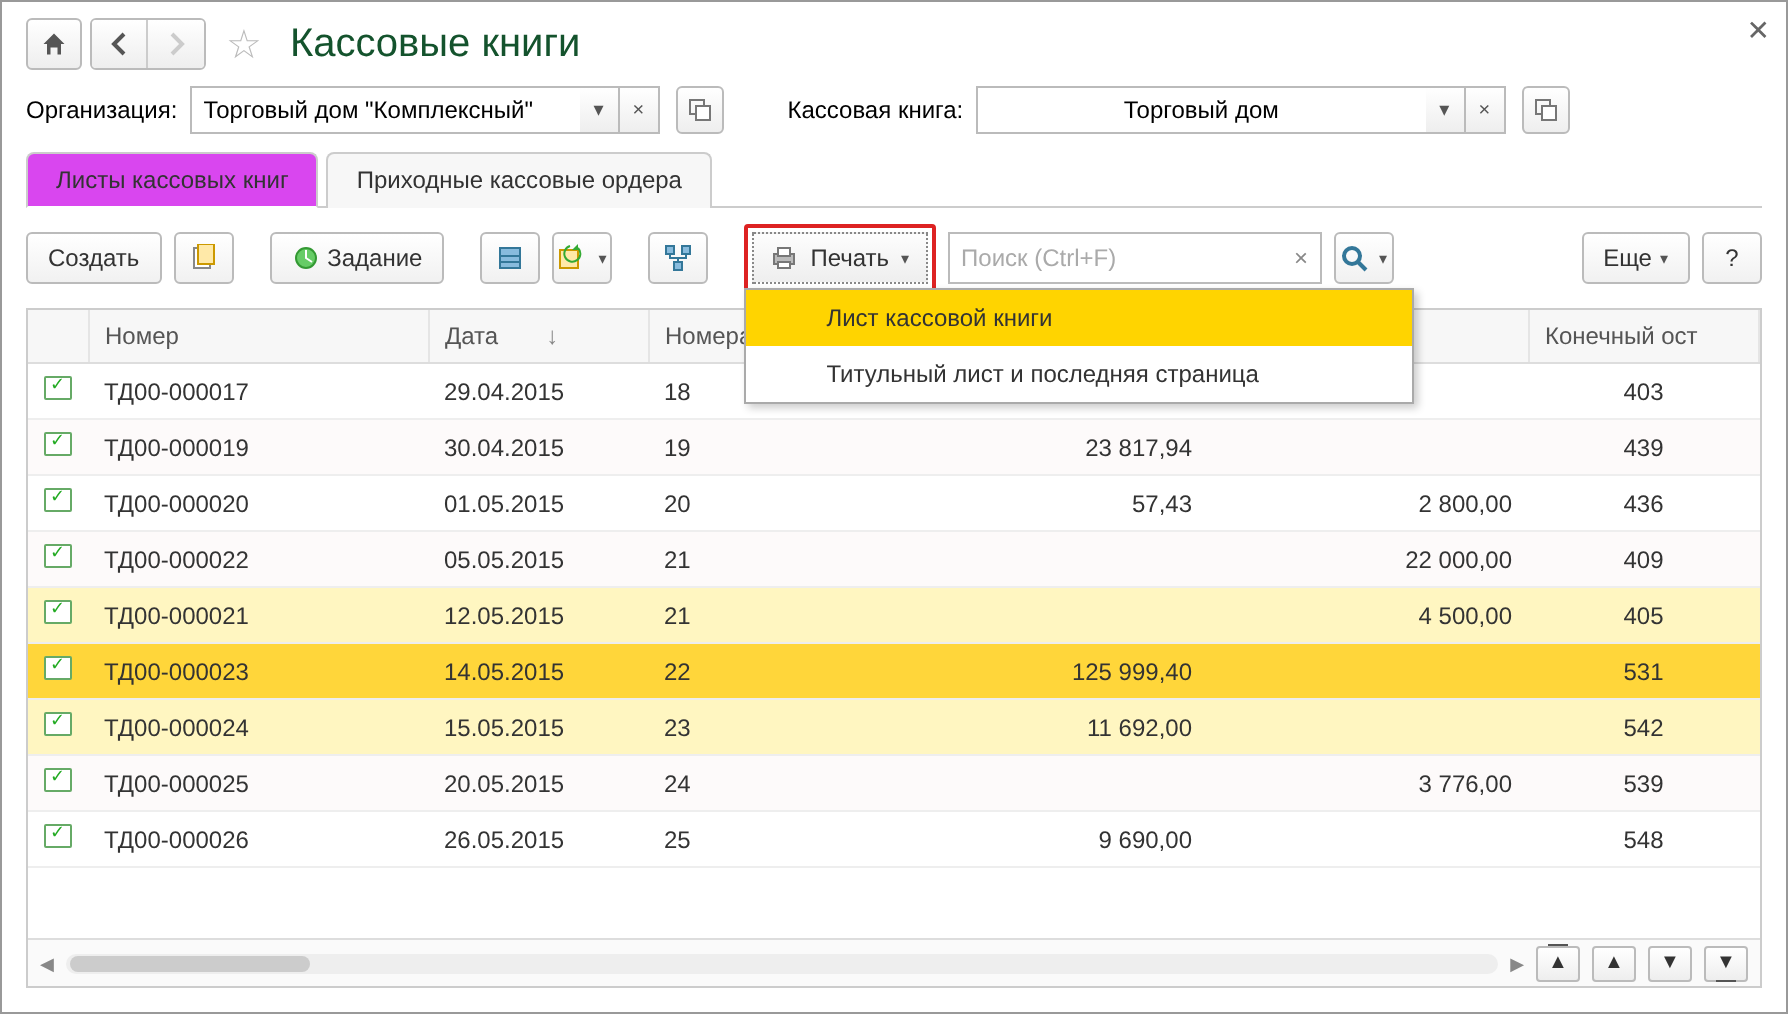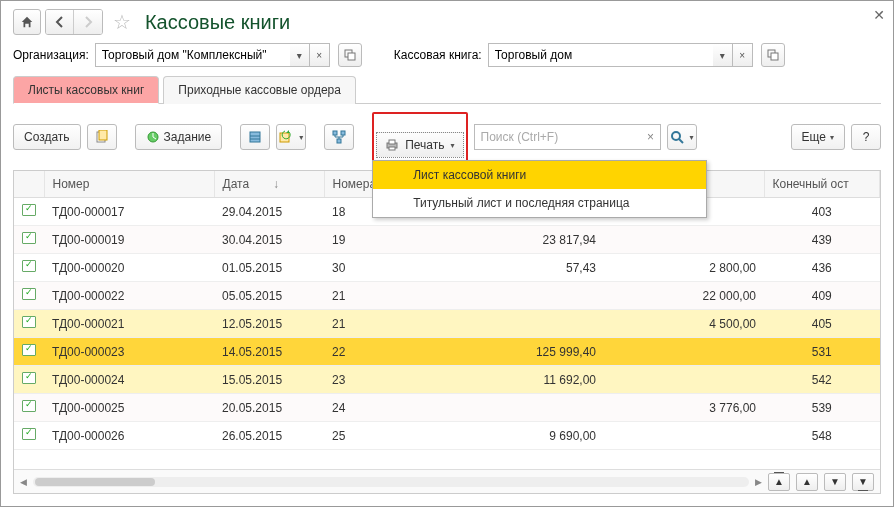--- a/index.html
+++ b/index.html
@@ -122,21 +122,21 @@
     border: 1px solid #ccc;
     border-bottom: none;
     border-radius: 4px 4px 0 0;
     background: #f7f7f7;
     cursor: pointer;
     margin-right: 4px;
     position: relative;
     top: 1px;
   }
   .tab.active {
-    background: #fca5a5;
+    background: #d946ef;
     border-bottom: 1px solid #fff;
   }
   .toolbar {
     display: flex;
     align-items: center;
     gap: 6px;
     padding: 8px 0;
     position: relative;
   }
   .tbtn {
@@ -159,21 +159,20 @@
   }
   .print-btn {
     height: 26px;
     border: 1px dotted #888;
     background: linear-gradient(#fdfdfd,#eee);
     display: inline-flex;
     align-items: center;
     padding: 0 8px;
     gap: 6px;
     cursor: pointer;
-    margin-top: 16px;
   }
   .dropdown {
     position: absolute;
     top: 100%;
     left: -2px;
     width: 335px;
     background: #fff;
     border: 1px solid #aaa;
     box-shadow: 2px 2px 4px rgba(0,0,0,0.2);
     z-index: 10;
@@ -332,21 +331,21 @@
     </div>
     <div class="ext-btn">
       <svg width="12" height="12" viewBox="0 0 12 12">
           <rect x="1" y="1" width="7" height="7" fill="none" stroke="#777"></rect>
           <rect x="4" y="4" width="7" height="7" fill="#fff" stroke="#777"></rect>
         </svg>
     </div>
     <div style="width:20px"></div>
     <label>Кассовая книга:</label>
     <div class="combo">
-      <input type="text" style="width: 225px;" value="Торговый дом">
+      <input type="text" style="width: 225px; text-align: center;" value="Торговый дом">
       <span class="cbtn">▾</span>
       <span class="cbtn">×</span>
     </div>
     <div class="ext-btn">
       <svg width="12" height="12" viewBox="0 0 12 12">
           <rect x="1" y="1" width="7" height="7" fill="none" stroke="#777"></rect>
           <rect x="4" y="4" width="7" height="7" fill="#fff" stroke="#777"></rect>
         </svg>
     </div>
   </div>
@@ -477,21 +476,21 @@
             <td class="col-date">30.04.2015</td>
             <td class="col-sheet">19</td>
             <td class="col-sum1">23 817,94</td>
             <td class="col-sum2"></td>
             <td class="col-end">439</td>
           </tr>
           <tr>
             <td class="col-icon"><span class="doc-icon"></span></td>
             <td class="col-num">ТД00-000020</td>
             <td class="col-date">01.05.2015</td>
-            <td class="col-sheet">30</td>
+            <td class="col-sheet">20</td>
             <td class="col-sum1">57,43</td>
             <td class="col-sum2">2 800,00</td>
             <td class="col-end">436</td>
           </tr>
           <tr>
             <td class="col-icon"><span class="doc-icon"></span></td>
             <td class="col-num">ТД00-000022</td>
             <td class="col-date">05.05.2015</td>
             <td class="col-sheet">21</td>
             <td class="col-sum1"></td>

